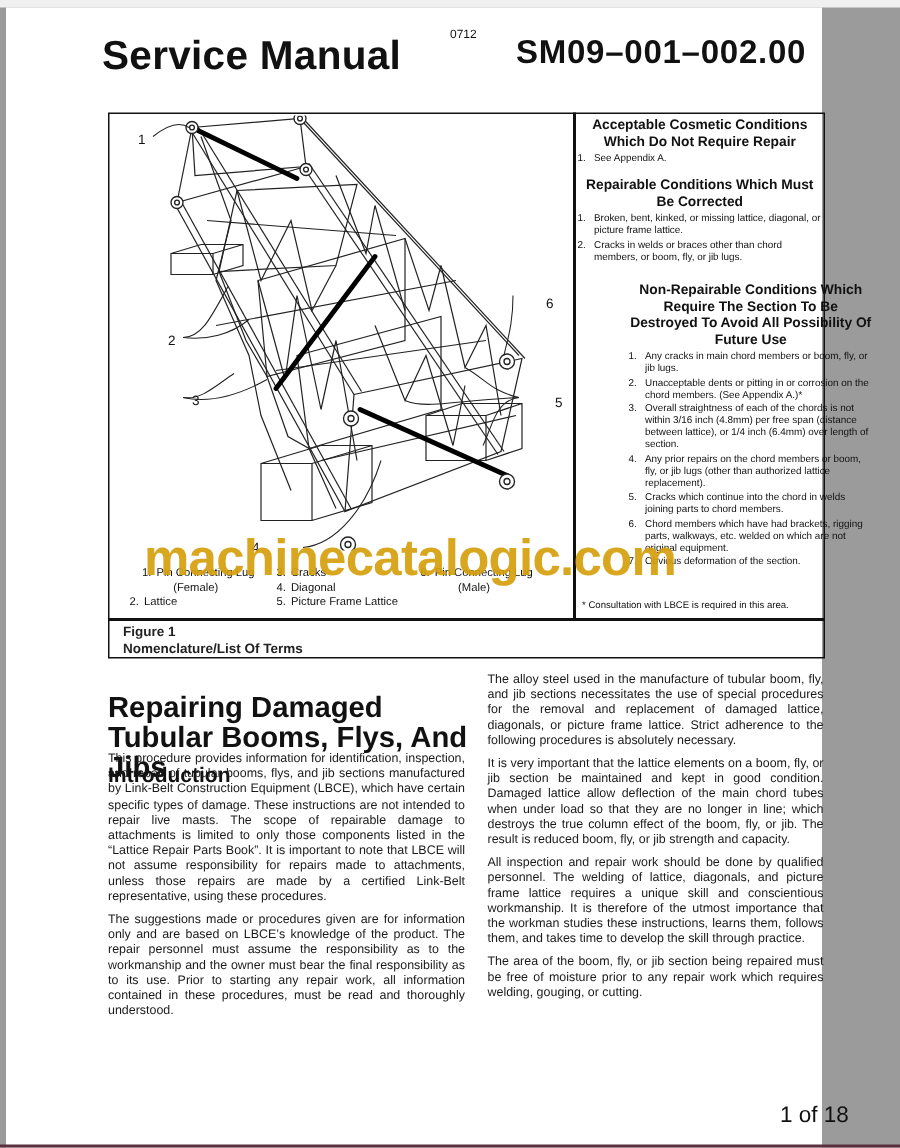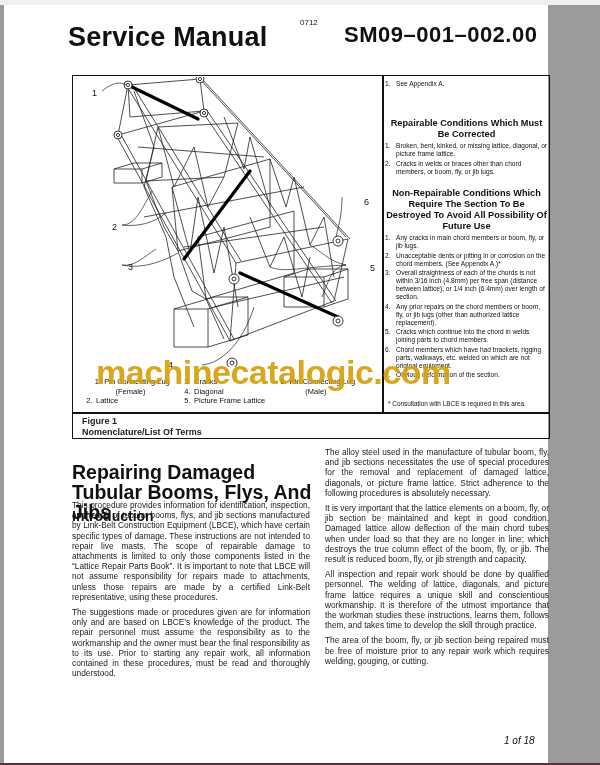--- a/index.html
+++ b/index.html
@@ -44,21 +44,21 @@
   .figcap { position: absolute; left: 82px; top: 416px; font-size: 9px; line-height: 11px; font-weight: bold; color: #222; }
 
   .h1 { position: absolute; left: 72px; top: 462px; font-size: 19.5px; line-height: 20px; font-weight: bold; width: 250px; }
   .h2 { position: absolute; left: 72px; top: 483px; font-size: 14px; font-weight: bold; margin-top: 25px; }
 
   .col { position: absolute; font-size: 8.3px; line-height: 10.2px; text-align: justify; color: #1a1a1a; }
   .col p { margin: 0 0 5px 0; }
   .col-left { left: 72px; top: 500px; width: 238px; }
   .col-right { left: 325px; top: 447px; width: 224px; }
 
-  .pagenum { position: absolute; left: 504px; top: 735px; font-size: 10px; font-style: italic; }
+  .pagenum { position: absolute; left: 520px; top: 735px; font-size: 15px; }
 
   .watermark {
     position: absolute; left: 96px; top: 353px; font-size: 34px; font-weight: bold;
     color: rgba(214, 160, 12, 0.92); letter-spacing: -0.5px; pointer-events: none;
   }
 </style>
 </head>
 <body>
 
 <div class="topstrip"></div>
@@ -165,20 +165,21 @@
   <span class="n">4.</span><span>Diagonal</span>
 </div>
 <div class="legend" style="left:181px; top:396px;">
   <span class="n">5.</span><span>Picture Frame Lattice</span>
 </div>
 <div class="legend" style="left:266px; top:377px; width:100px;">
   <span class="n">6.</span><span>Pin Connecting Lug (Male)</span>
 </div>
 
 <div class="cond" style="top:78px;">
+  <h3>Acceptable Cosmetic Conditions Which Do Not Require Repair</h3>
   <ol>
     <li>
         <span class="n">1.</span>
         <span>See Appendix A.</span>
       </li>
   </ol>
 </div>
 <div class="rule" style="top:114px;"></div>
 
 <div class="cond" style="top:118px;">
@@ -189,21 +190,21 @@
         <span>Broken, bent, kinked, or missing lattice, diagonal, or picture frame lattice.</span>
       </li>
     <li>
         <span class="n">2.</span>
         <span>Cracks in welds or braces other than chord members, or boom, fly, or jib lugs.</span>
       </li>
   </ol>
 </div>
 <div class="rule" style="top:184px;"></div>
 
-<div class="cond" style="top:188px;">
+<div class="cond" style="top:188px;margin-left:34px;">
   <h3>Non-Repairable Conditions Which Require The Section To Be Destroyed To Avoid All Possibility Of Future Use</h3>
   <ol>
     <li>
         <span class="n">1.</span>
         <span>Any cracks in main chord members or boom, fly, or jib lugs.</span>
       </li>
     <li>
         <span class="n">2.</span>
         <span>Unacceptable dents or pitting in or corrosion on the chord members.  (See Appendix A.)*</span>
       </li>

